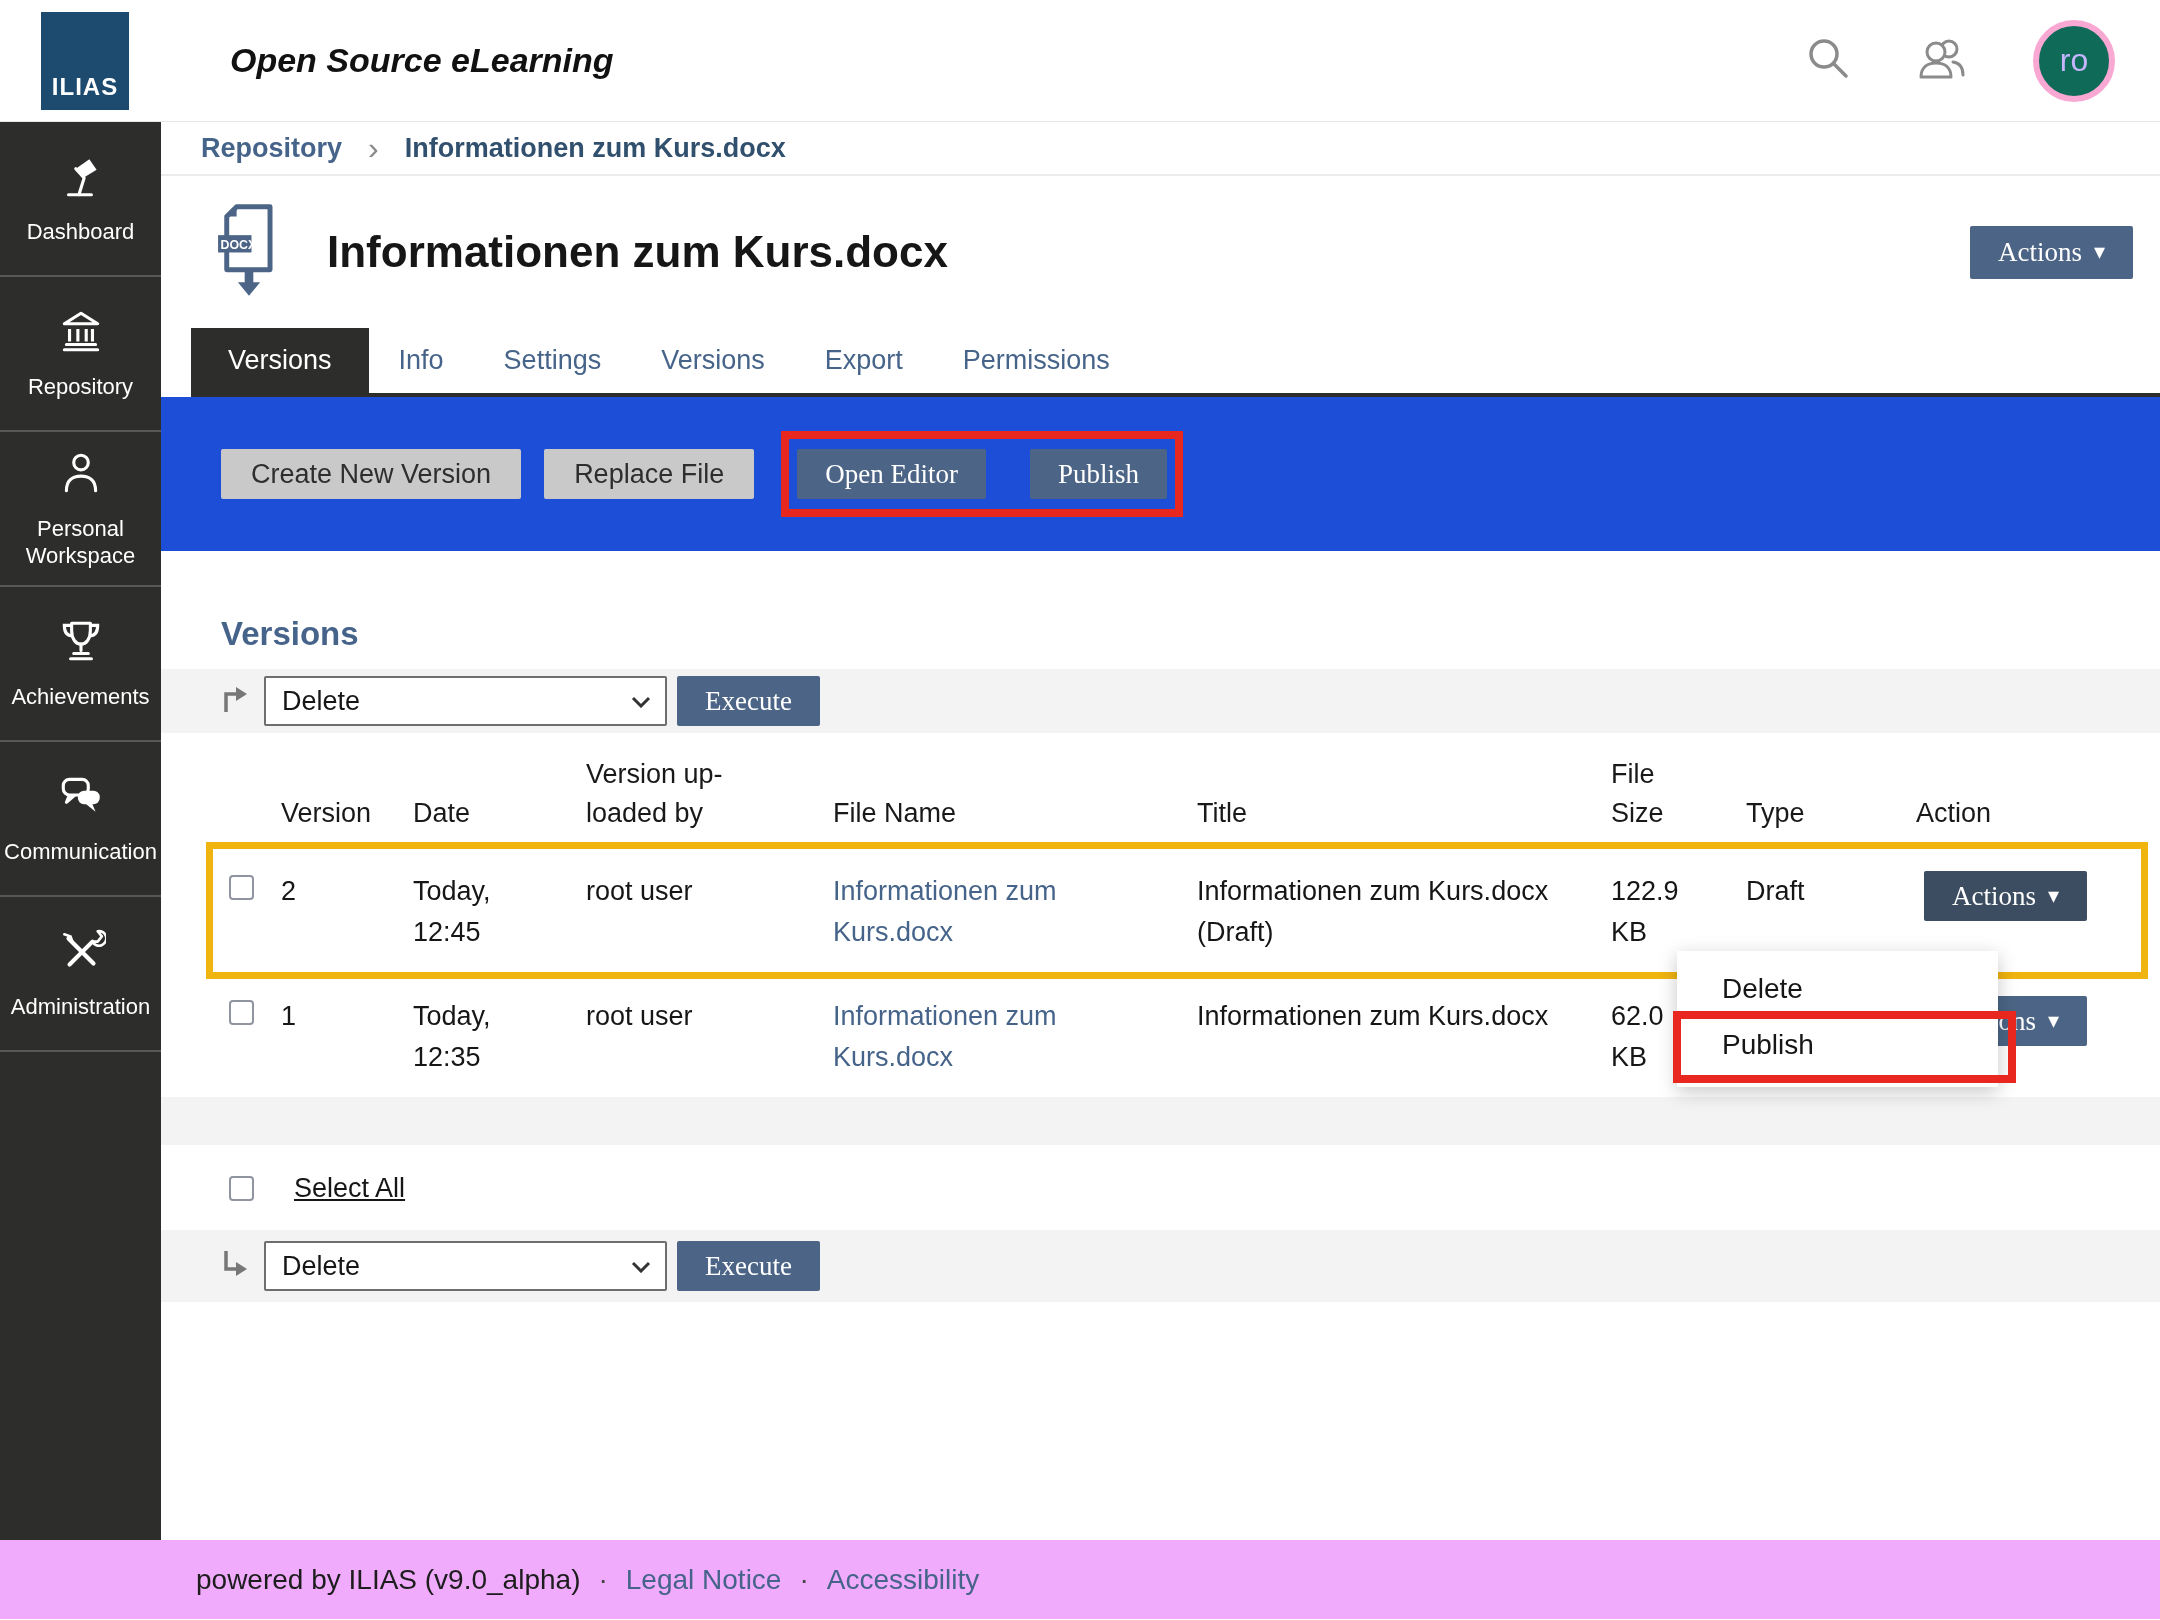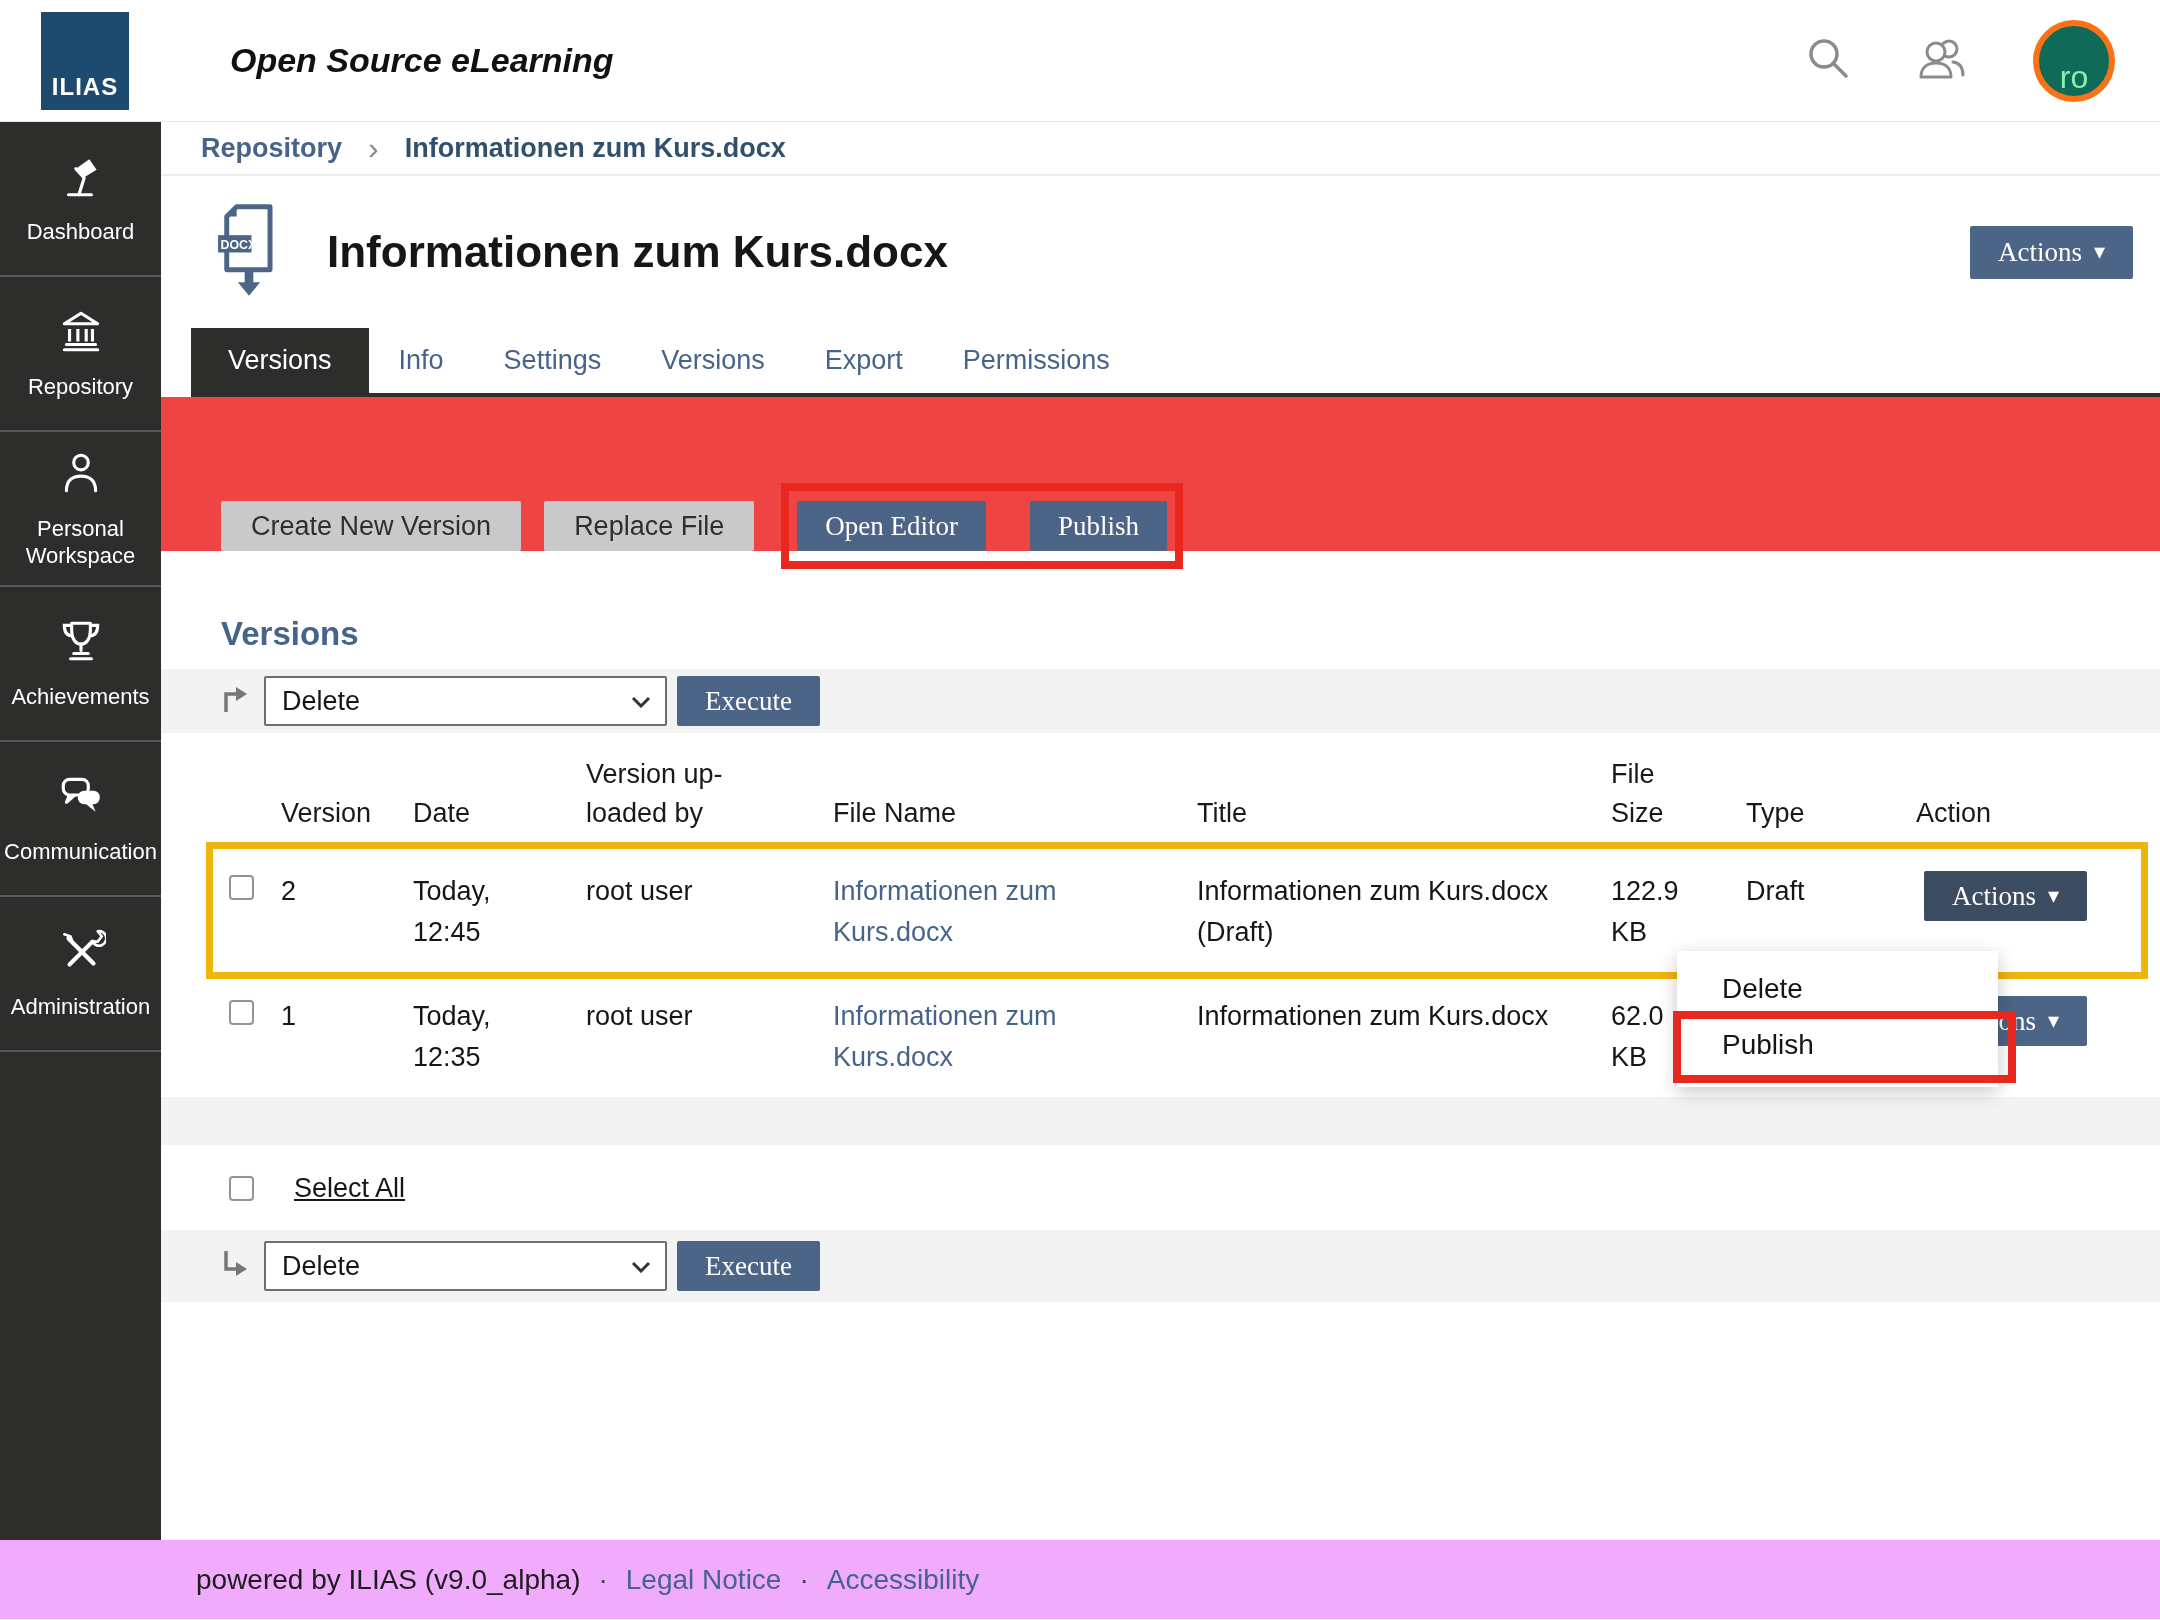--- a/index.html
+++ b/index.html
@@ -6,21 +6,21 @@
   html,body { background:#fff; }
   body { width:2160px; height:1620px; font-family:"Liberation Sans", sans-serif; color:#161616; }
   .app { position:relative; width:2160px; height:1620px; overflow:hidden; background:#fff; }
 
   
   .topbar { height:122px; display:flex; align-items:center; border-bottom:1px solid #e6e6e6; background:#fff; }
   .logo { width:88px; height:98px; margin-left:41px; background:#1d4b70; display:flex; align-items:flex-end; justify-content:center; padding-bottom:9px; }
   .logo span { color:#fff; font-weight:bold; font-size:24px; letter-spacing:1px; }
   .app-title { margin-left:101px; font-size:34px; font-weight:bold; color:#111;font-style:italic; }
   .topbar-right { margin-left:auto; display:flex; align-items:center; gap:62px; margin-right:45px; }
-  .avatar { width:82px; height:82px; border-radius:50%; background:#0f6a58; border:6px solid #f97316; color:#86efac; font-size:32px; display:flex; align-items:flex-end; justify-content:center; }
+  .avatar { width:82px; height:82px; border-radius:50%; background:#0f6a58; border:6px solid #f9a8d4; color:#c4b5fd; font-size:32px; display:flex; align-items:center; justify-content:center; }
 
   
   .bodywrap { display:flex; height:1418px; }
   .sidebar { width:161px; background:#2d2d2c; flex:0 0 161px; }
   .side-item { height:155px; display:flex; flex-direction:column; align-items:center; justify-content:center; gap:13px; border-bottom:2px solid #585858; cursor:pointer; }
   .side-item .lbl { color:#fff; font-size:22px; text-align:center; line-height:1.25; padding:0 4px; }
   .content { flex:1; background:#fff; position:relative; }
 
   
   .breadcrumb { height:54px; display:flex; align-items:center; padding-left:40px; font-size:27px; border-bottom:2px solid #ececec; }
@@ -36,21 +36,21 @@
   .btn-blue { background:#4c6586; color:#fff; font-size:27px; height:53px; padding:0 28px; border-radius:2px; display:inline-flex; align-items:center; gap:12px;font-family:Liberation Serif, serif; }
   .btn-blue .caret { font-size:22px; }
   .head-actions { margin-left:auto; margin-right:28px; }
 
   
   .tabs { margin-left:30px; height:69px; display:flex; align-items:stretch; border-bottom:4px solid #2d2d2c; }
   .tab { display:flex; align-items:center; padding:0 30px; font-size:27px; color:#46648a; cursor:pointer; }
   .tab.active { background:#2d2d2c; color:#fff; padding:0 37px; }
 
   
-  .toolbar-panel { height:154px; background:#ef4444; display:flex; align-items:flex-end; }
+  .toolbar-panel { height:154px; background:#1d4ed8; display:flex; align-items:center; }
   .toolbar-inner { margin-left:60px; display:flex; align-items:center; }
   .btn-gray { background:#c9c9c9; color:#2e2e2e; font-size:27px; height:50px; padding:0 30px; border-radius:2px; }
   .btn-blue.sm { height:50px; }
   .mr23 { margin-right:23px; }
   .annot-wrap { position:relative; display:inline-flex; gap:44px; margin-left:43px; }
   .annot-box-red { position:absolute; left:-16px; right:-16px; top:-18px; bottom:-18px; border:8px solid #e8281e; pointer-events:none; }
 
   
   .section-heading { margin:64px 0 16px 60px; font-size:33px; font-weight:bold; color:#46638a; }
   .bulk-bar { height:64px; background:#f3f3f3; display:flex; align-items:center; padding-left:55px; }

